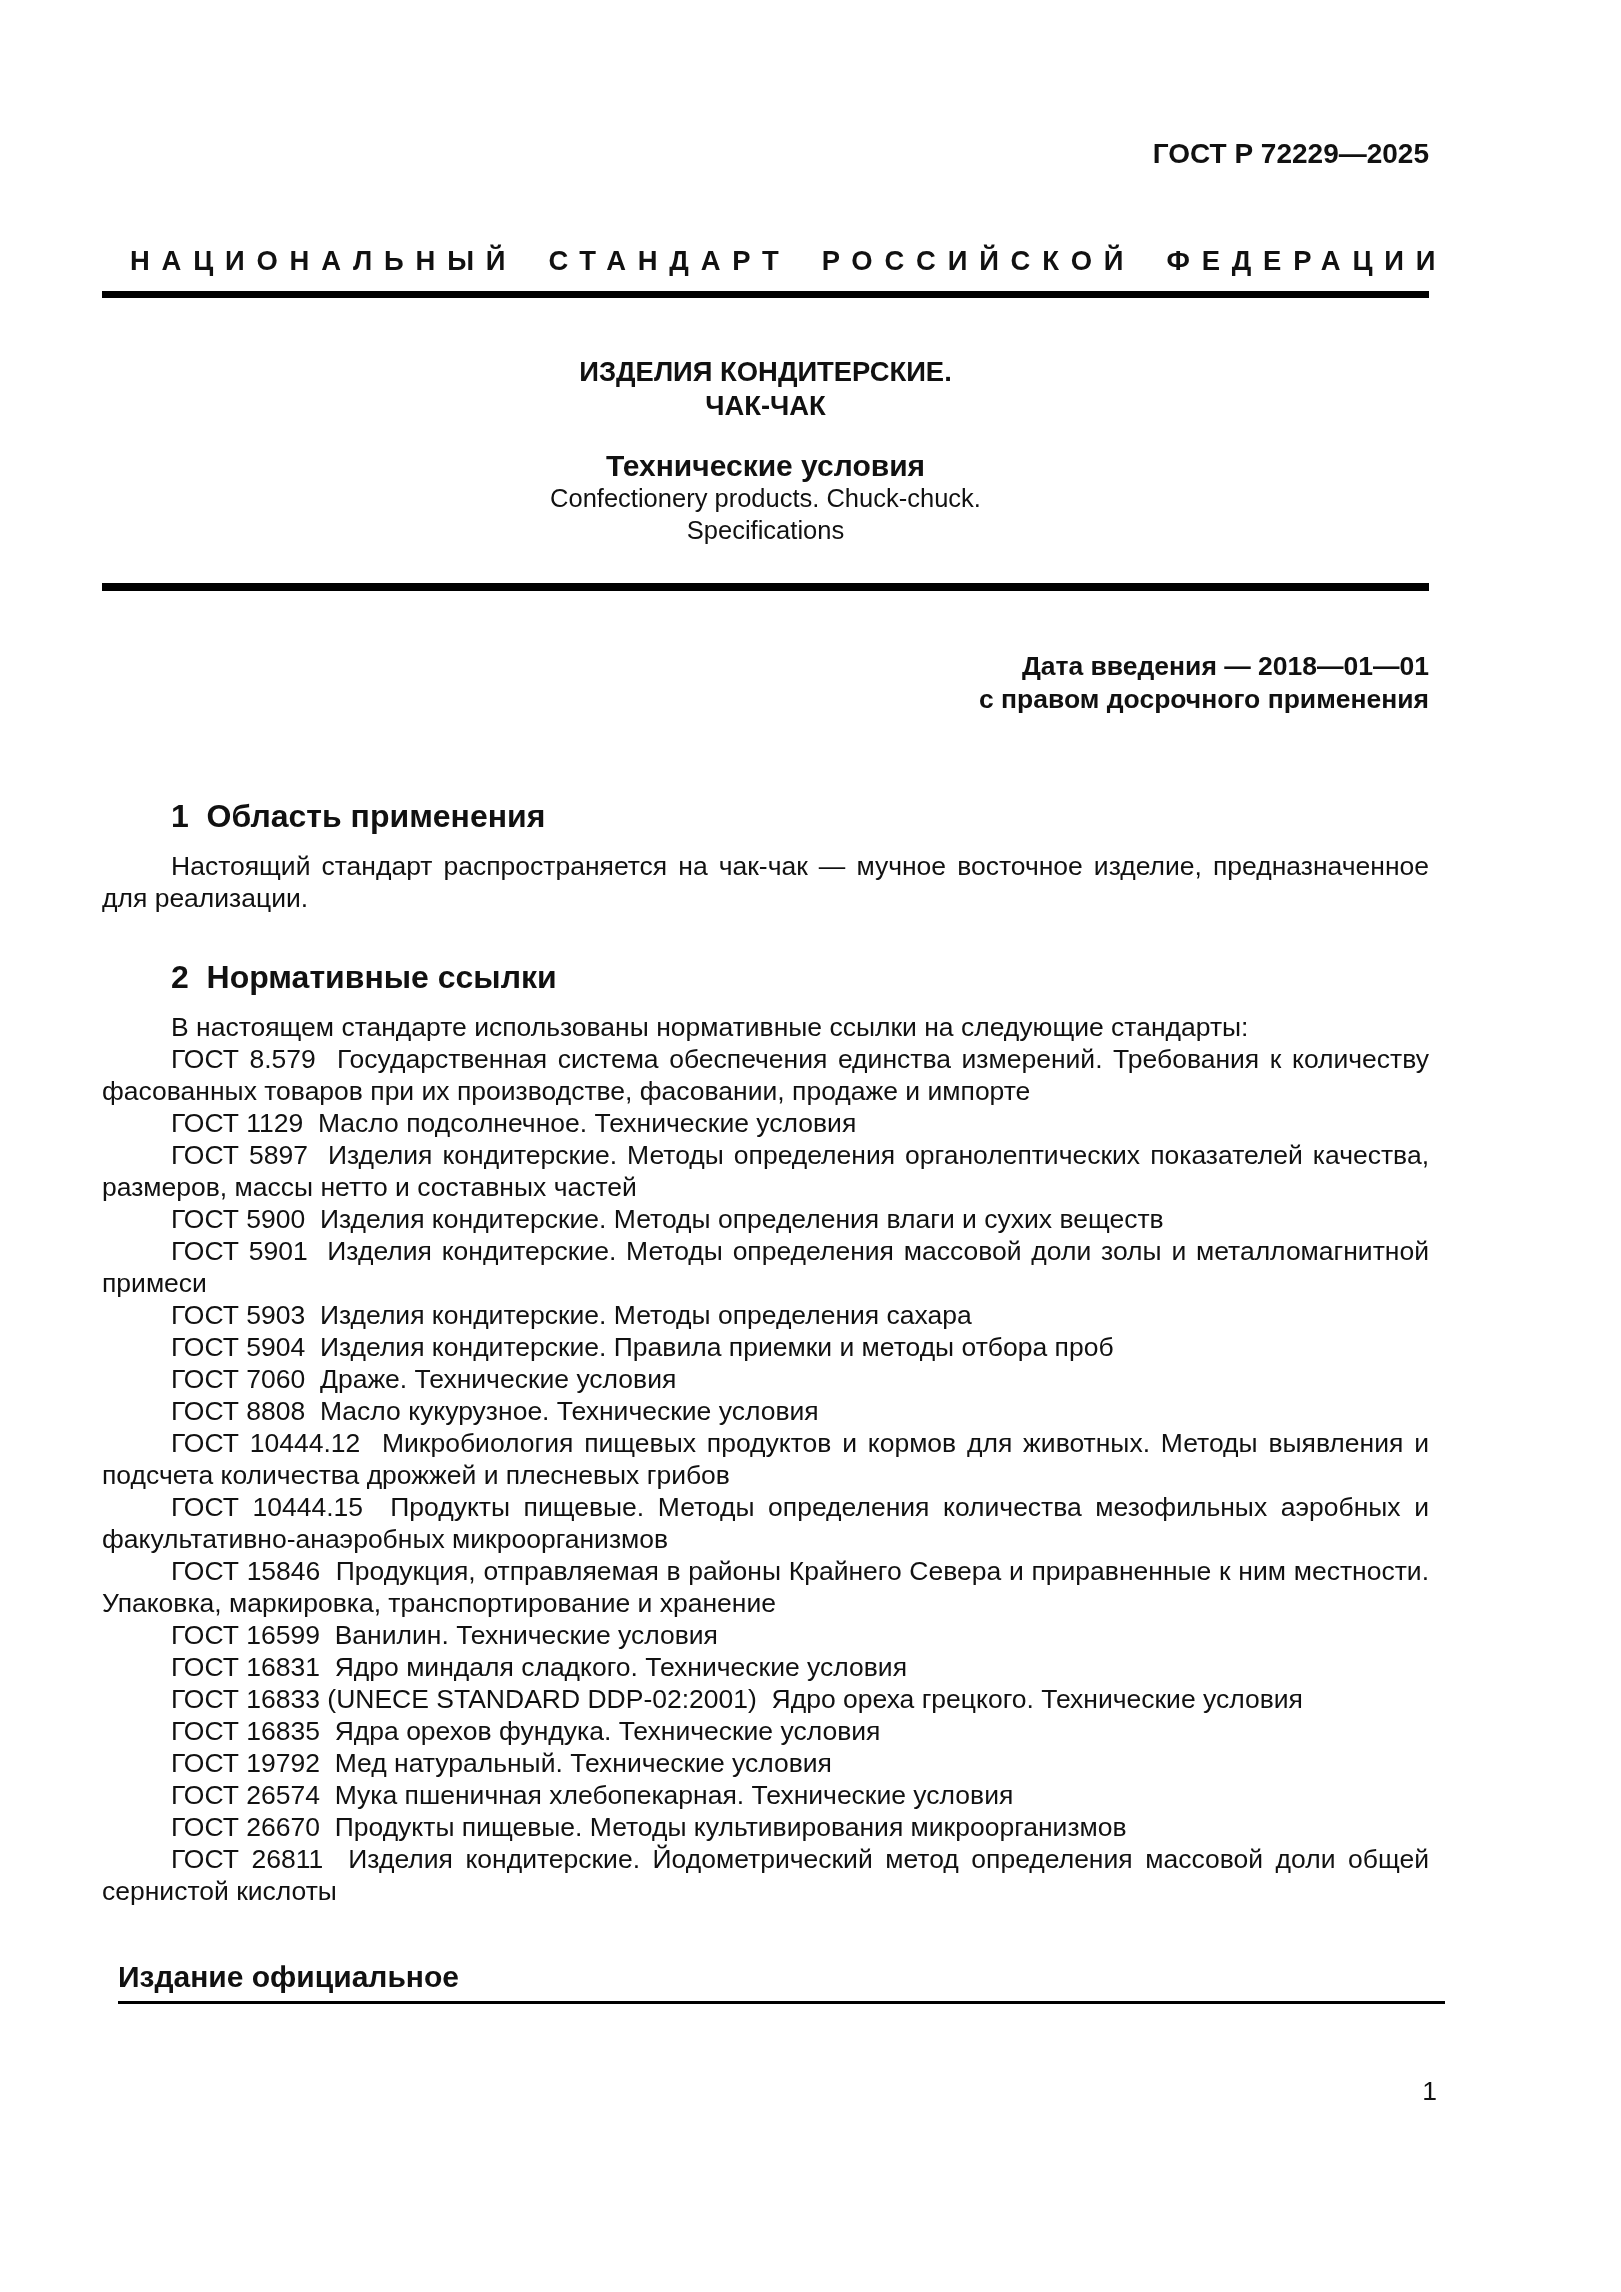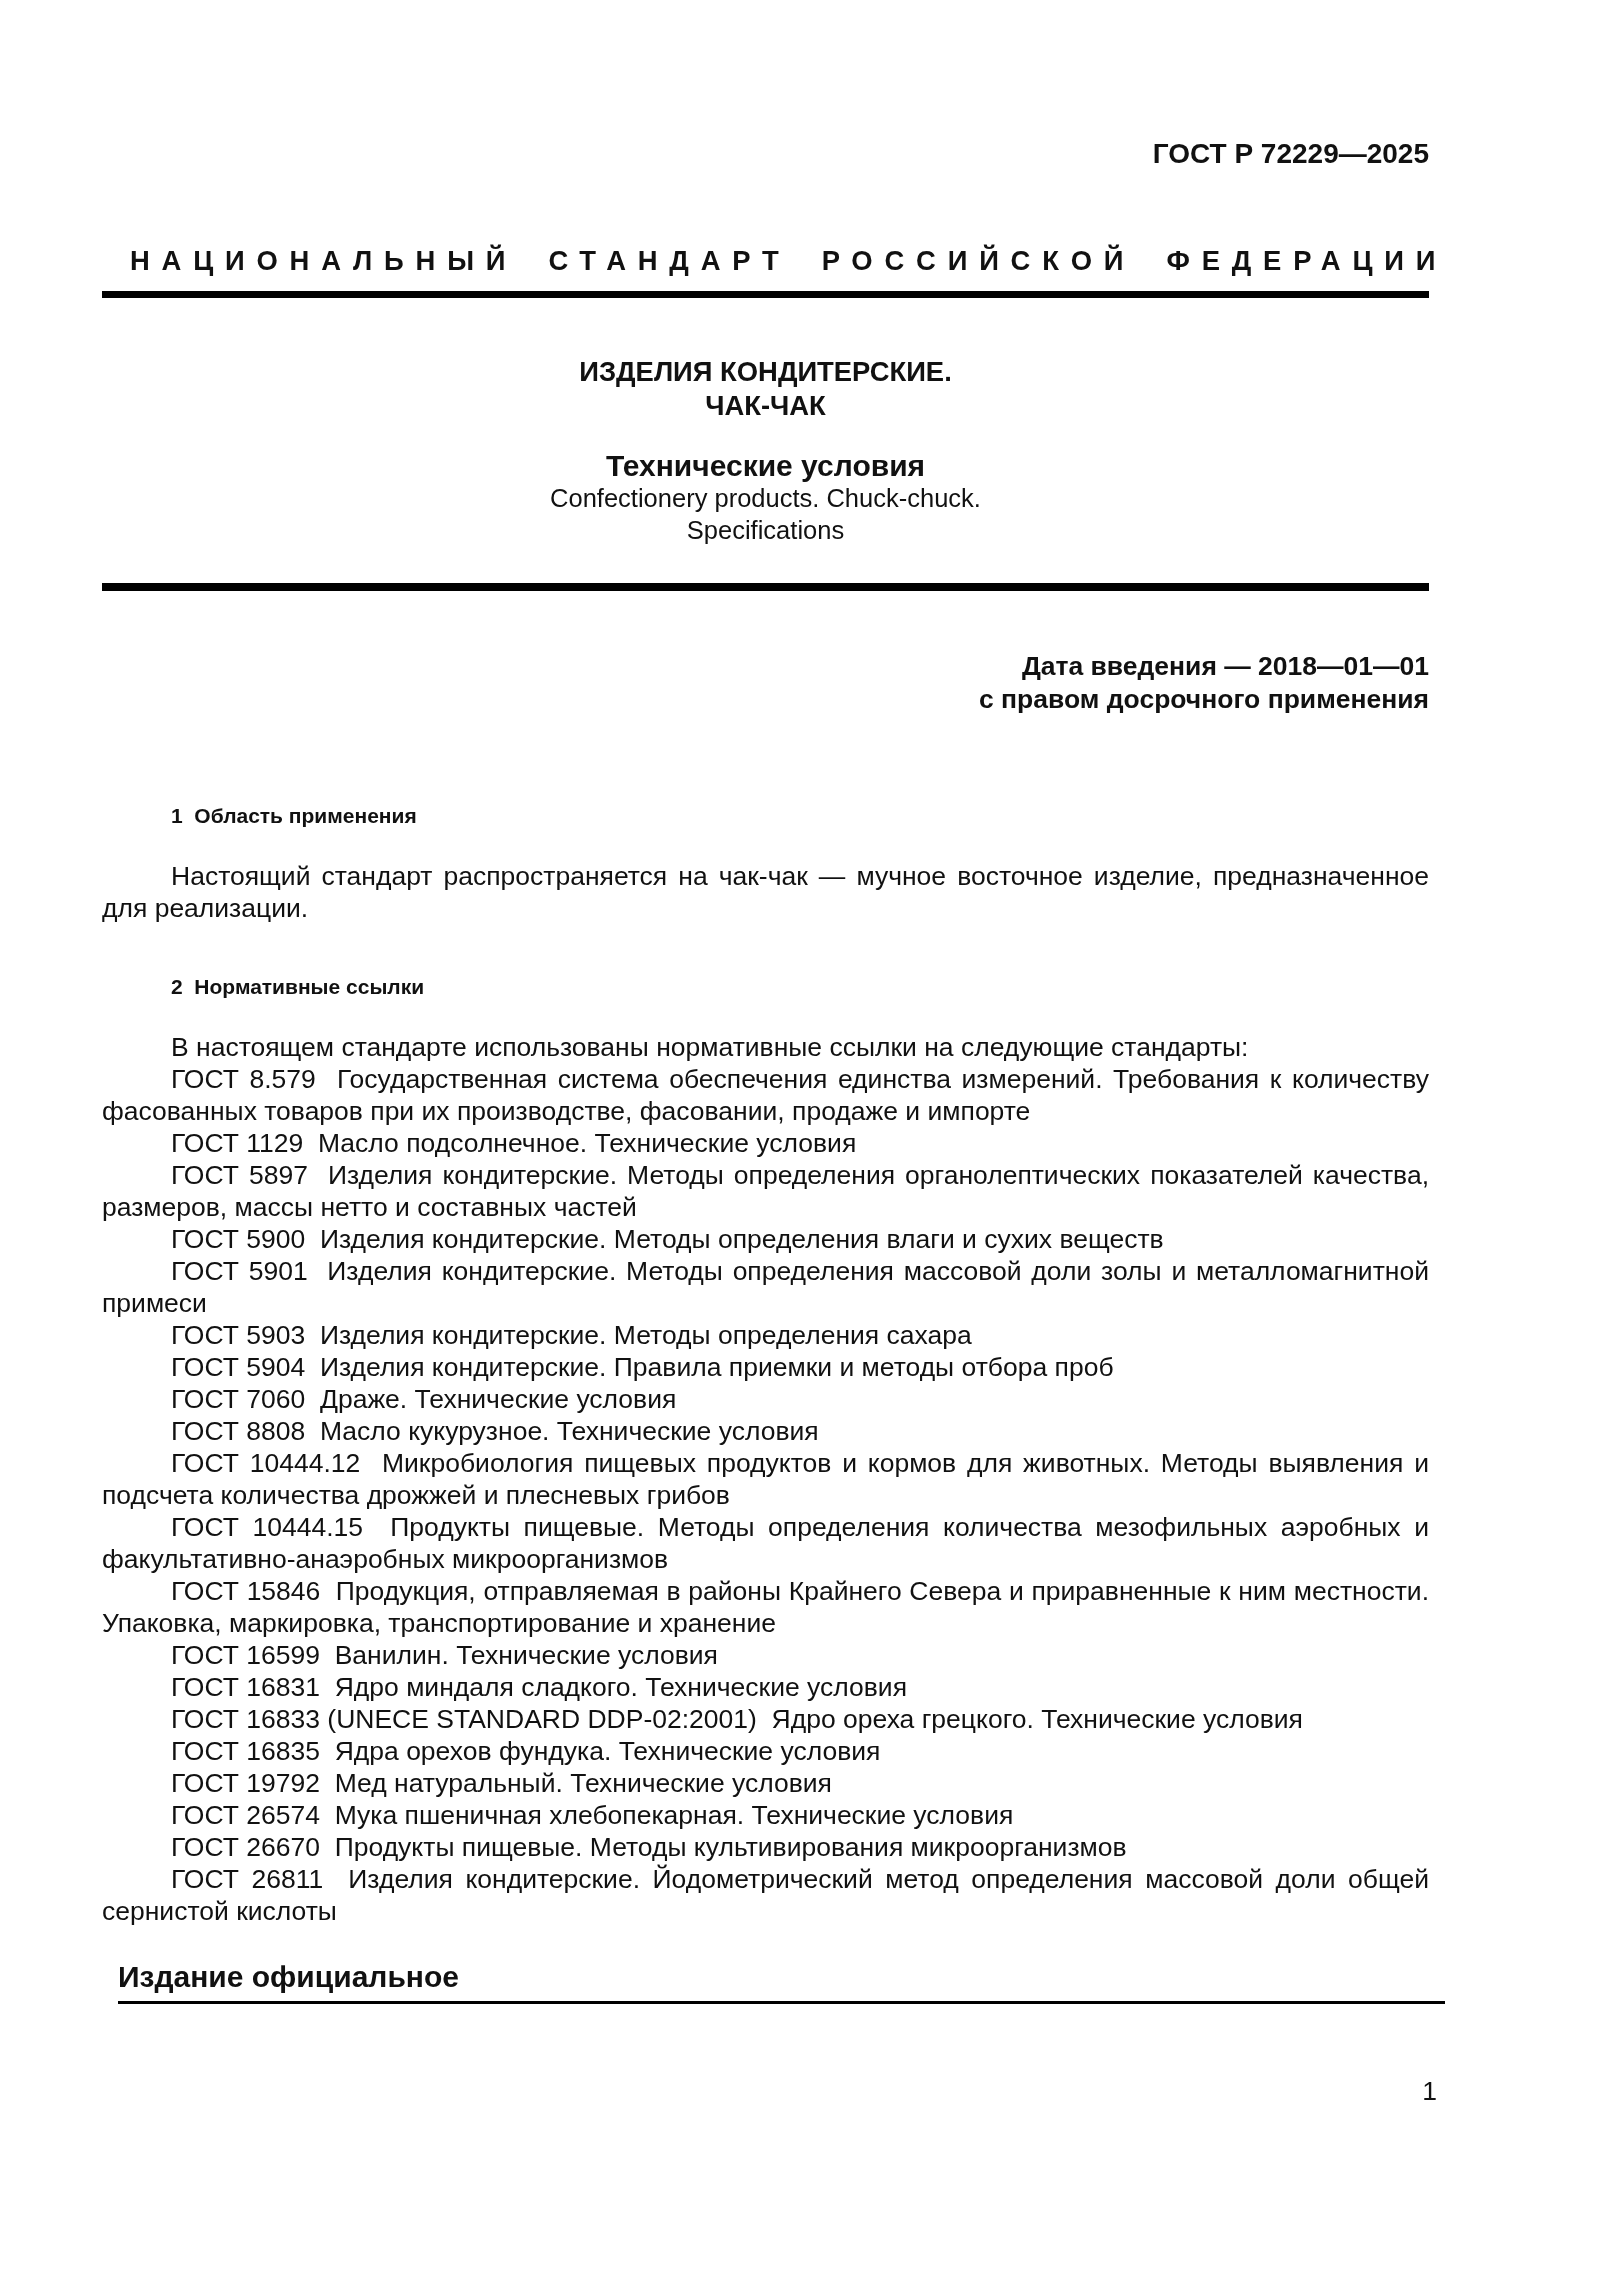--- a/index.html
+++ b/index.html
@@ -58,32 +58,32 @@
     margin-top: 59px;
     text-align: right;
     font-weight: 700;
     font-size: 26.5px;
     line-height: 33px;
   }
   .section-heading {
     margin: 45px 0 0 0;
     padding-left: 69px;
     font-weight: 700;
-    font-size: 21px;
+    font-size: 32px;
     line-height: 36px;
   }
   .section-heading.first-sec { margin-top: 82px; }
   p.body {
     margin: 0;
     font-size: 26.5px;
     line-height: 32px;
     text-align: justify;
     text-indent: 69px;
   }
-  p.body.after-heading { margin-top: 26px; }
+  p.body.after-heading { margin-top: 16px; }
   .footer-rule {
     position: absolute;
     left: 118px;
     top: 2001px;
     width: 1327px;
     height: 2.9px;
     background: #000;
   }
   .footer-note {
     position: absolute;

